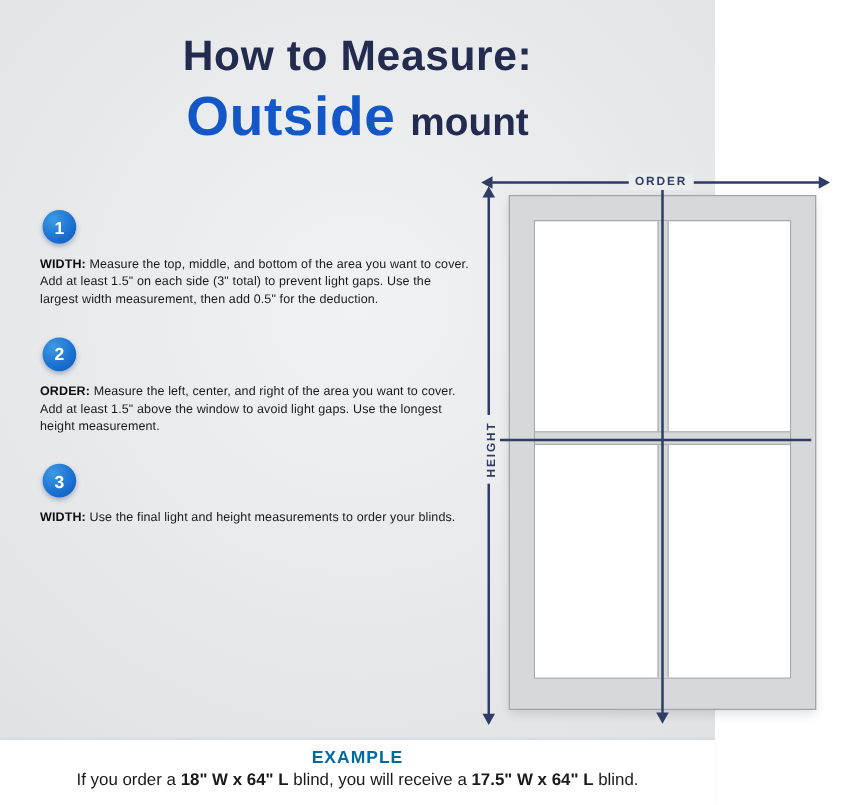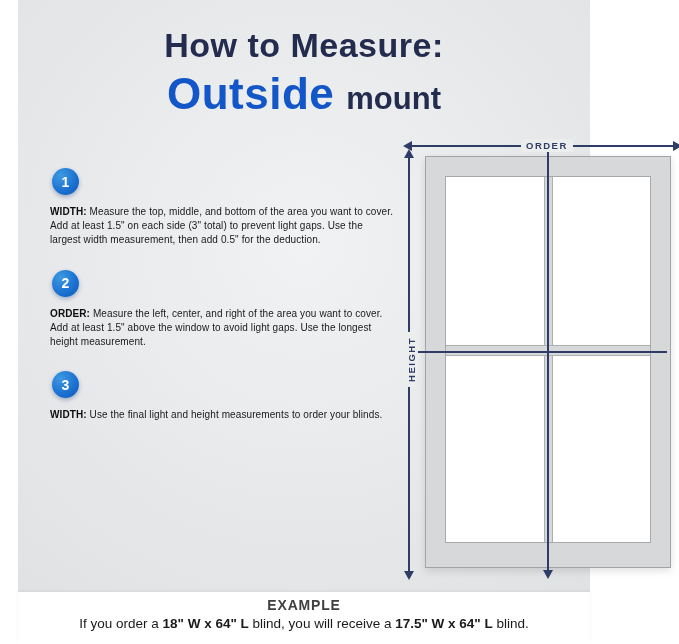--- a/index.html
+++ b/index.html
@@ -4,21 +4,20 @@
 <style>
   * { margin:0; padding:0; box-sizing:border-box; }
   html,body { width:679px; height:644px; }
   body {
     font-family:"Liberation Sans","DejaVu Sans",sans-serif;
     overflow:hidden;
   }
   .page {
     position:relative; width:572px; height:644px;
     background:radial-gradient(circle at 50% 38%, #f1f2f3 0%, #e7e8ea 55%, #dfe0e2 100%);
-    margin-left:18px;
   }
 
   
   .header { position:absolute; top:26px; left:0; width:100%; text-align:center; }
   .title-line1 {
     font-size:34px; font-weight:700; color:#232c4e; letter-spacing:.5px;
   }
   .title-line2 { margin-top:4px; display:flex; justify-content:center; align-items:baseline; }
   .title-highlight {
     font-size:44px; font-weight:800; color:#1356c8; letter-spacing:.5px;
@@ -83,21 +82,21 @@
   .label-width  { left:503px; top:139px; }
   .label-height { left:366px; top:353px; transform:rotate(-90deg); transform-origin:center; }
 
   
   .footer {
     position:absolute; left:0; bottom:0; width:100%; height:52px;
     background:#ffffff; text-align:center; padding-top:5px;
     box-shadow:0 -1px 3px rgba(0,0,0,.06);
   }
   .example-title {
-    font-size:14px; font-weight:800; color:#404040; letter-spacing:.8px;
+    font-size:14px; font-weight:800; color:#0369a1; letter-spacing:.8px;
   }
   .example-line {
     margin-top:3px; font-size:13.5px; color:#1a1a1d;
   }
   .example-line b { font-weight:700; }
 </style>
 </head>
 <body>
 
 <div class="page">

